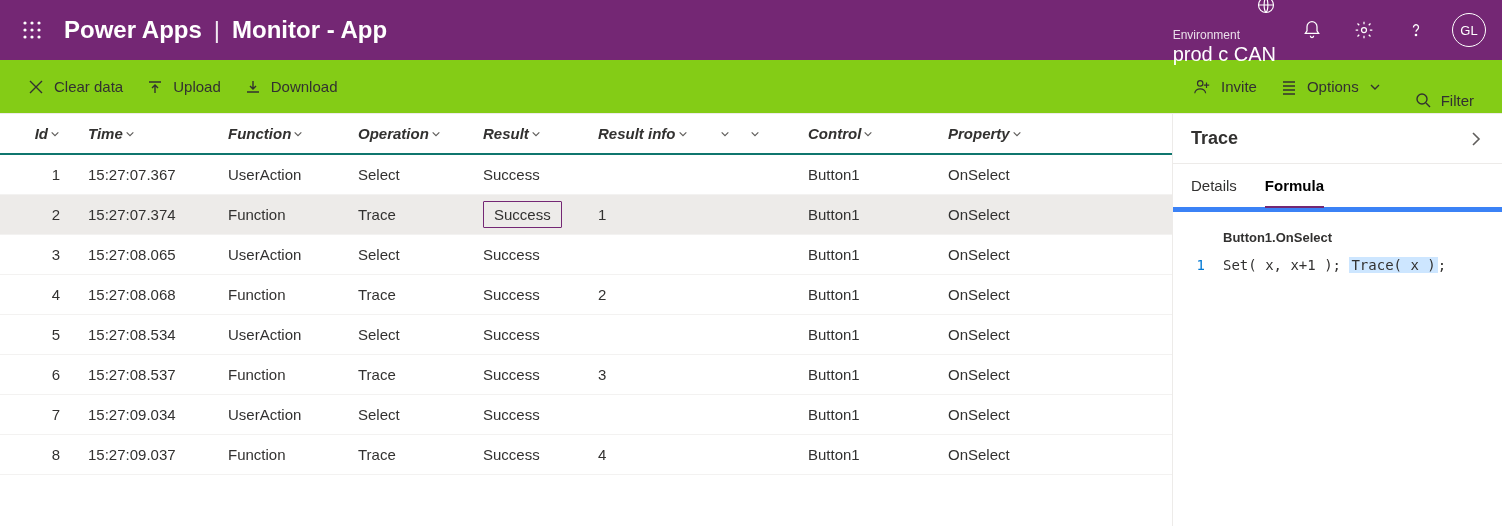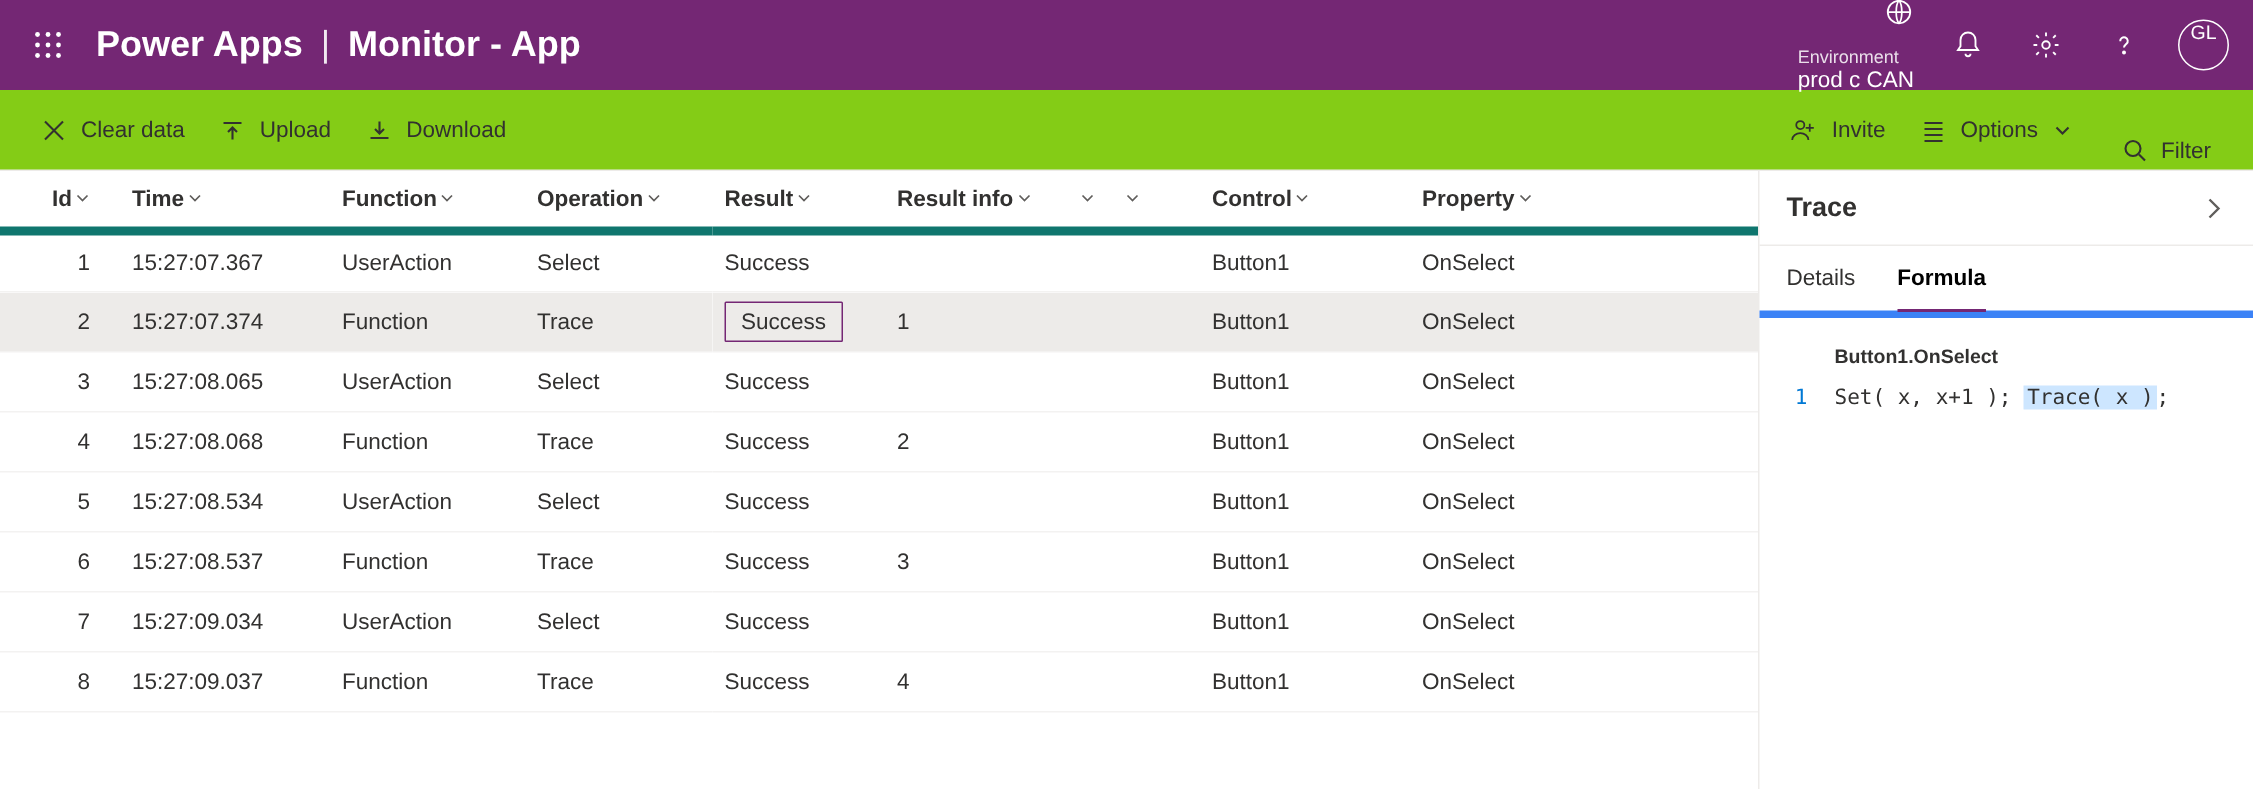--- a/index.html
+++ b/index.html
@@ -6,40 +6,40 @@
   html, body { width: 1502px; height: 526px; font-family: "Segoe UI", Arial, sans-serif; font-size: 14px; color: #323130; background: #fff; overflow: hidden; }
 
   
   .topbar { height: 60px; background: #742774; color: #fff; display: flex; align-items: center; padding: 0 8px; }
   .waffle { width: 48px; height: 48px; display: flex; align-items: center; justify-content: center; cursor: pointer; }
   .brand { font-size: 24px; font-weight: 600; margin-left: 8px; display: flex; align-items: baseline; gap: 12px; }
   .brand-sep { font-weight: 400; opacity: .9; }
   .topbar .spacer { flex: 1; }
   .env { display: flex; align-items: flex-end; gap: 14px; margin-right: 12px; flex-direction: column; }
   .env-text small { display:block; font-size: 12px; opacity: .85; line-height: 1.1; }
-  .env-text span { font-size: 15px; line-height: 1.1; }
+  .env-text span { font-size: 20px; line-height: 1.1; }
   .top-icons { display: flex; align-items: center; gap: 4px; }
   .top-icon { width: 48px; height: 48px; display: flex; align-items: center; justify-content: center; cursor: pointer; }
-  .avatar { width: 34px; height: 34px; border: 1.5px solid #fff; border-radius: 50%; display: flex; align-items: flex-start; justify-content: center; font-size: 13px; margin: 0 8px; cursor: pointer; }
+  .avatar { width: 34px; height: 34px; border: 1.5px solid #fff; border-radius: 50%; display: flex; align-items: center; justify-content: center; font-size: 13px; margin: 0 8px; cursor: pointer; }
 
   
   .cmdbar { height: 54px; background: #84cc16; border-bottom: 1px solid #edebe9; display: flex; align-items: center; padding: 0 28px; gap: 24px; font-size: 15px; }
   .cmdbtn { display: flex; align-items: center; gap: 10px; cursor: pointer; color: #323130; }
   .cmdbar .spacer { flex: 1; }
 
   
   .main { display: flex; height: calc(526px - 60px - 54px); }
   .grid-wrap { flex: 1; overflow: hidden; }
   .side { width: 330px; border-left: 1px solid #edebe9; display: flex; flex-direction: column; }
 
   
   table { width: 100%; border-collapse: collapse; table-layout: fixed; }
   th, td { text-align: left; padding: 0 8px; height: 40px; white-space: nowrap; overflow: hidden; text-overflow: ellipsis; font-size: 15px; }
   thead th { font-weight: 600; font-size: 15px; position: relative; }
-  thead tr { border-bottom: 6px solid #0f766e; }
+  thead tr { border-bottom: 2px solid #0f766e; font-style: italic; }
   tbody tr { border-bottom: 1px solid #f3f2f1; }
   tbody tr.selected { background: #edebe9; }
   .col-id { width: 80px; text-align: right; padding-right: 20px; }
   .col-time { width: 140px; }
   .col-cat { width: 130px; }
   .col-op { width: 125px; }
   .col-res { width: 115px; }
   .col-info { width: 120px; }
   .col-x1 { width: 30px; }
   .col-x2 { width: 60px; }

